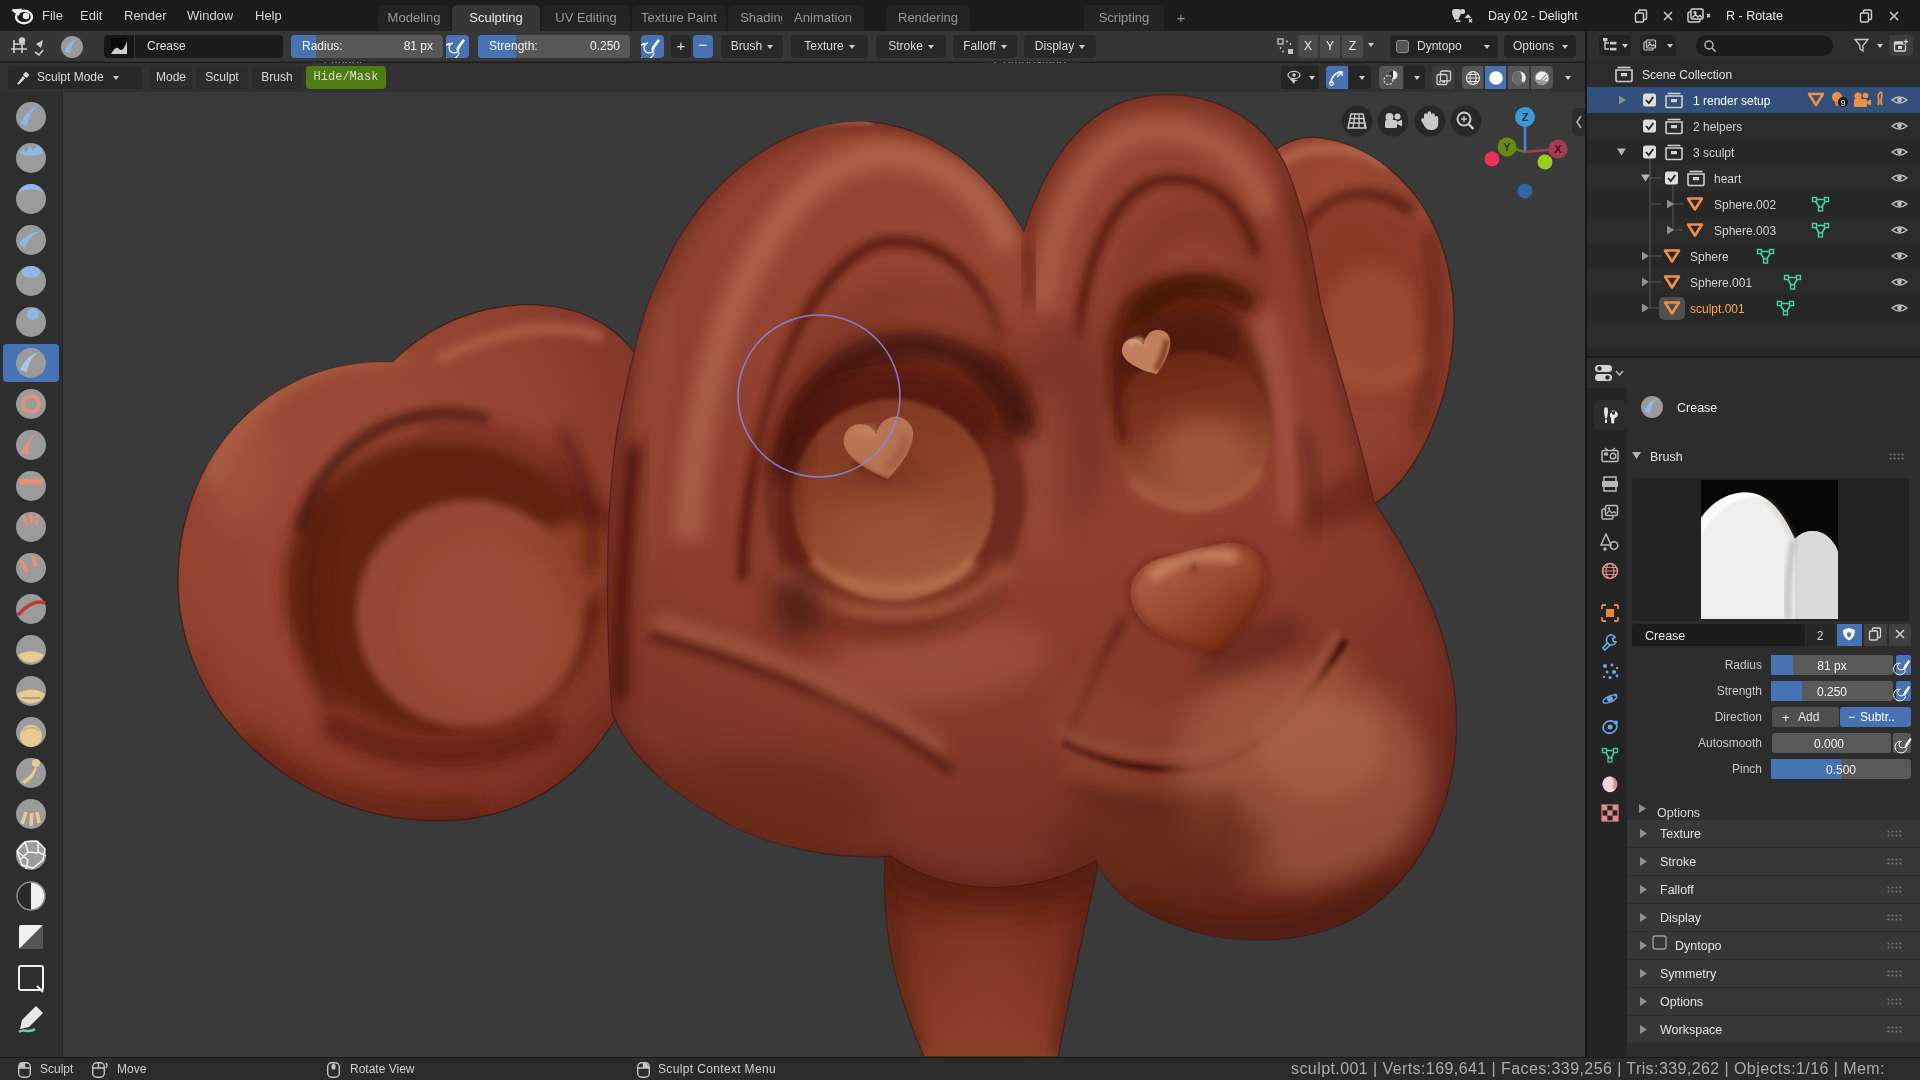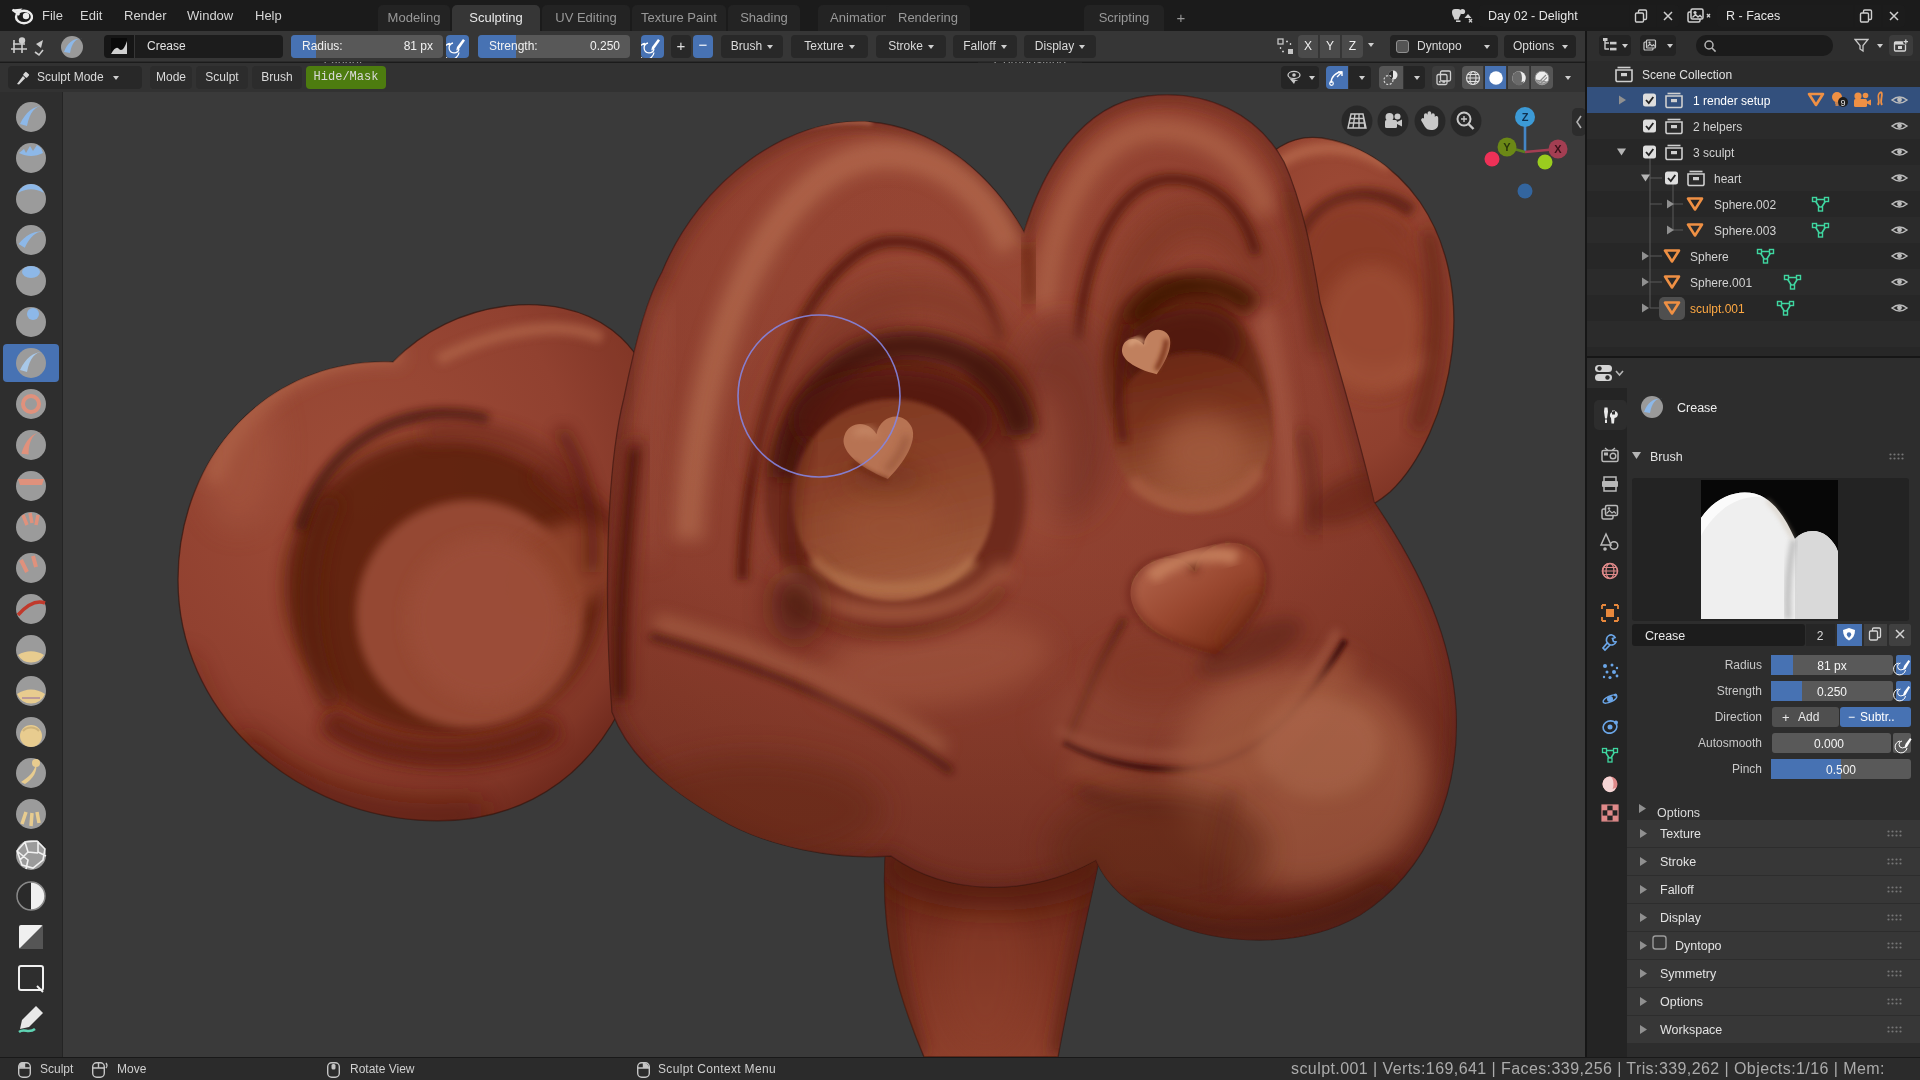--- a/index.html
+++ b/index.html
@@ -43,21 +43,21 @@
     <div class="abs menu" style="left:80px;top:0">Edit</div>
     <div class="abs menu" style="left:124px;top:0">Render</div>
     <div class="abs menu" style="left:187px;top:0">Window</div>
     <div class="abs menu" style="left:255px;top:0">Help</div>
     <div class="abs tab" style="left:310px;width:66px;margin-top:46px;">Layout</div>
     <div class="abs tab" style="left:378px;width:72px;">Modeling</div>
     <div class="abs tab active" style="left:452px;width:88px;">Sculpting</div>
     <div class="abs tab" style="left:542px;width:88px;">UV Editing</div>
     <div class="abs tab" style="left:632px;width:94px;">Texture Paint</div>
     <div class="abs tab" style="left:728px;width:72px;">Shading</div>
-    <div class="abs tab" style="left:818px;width:82px;">Animation</div>
+    <div class="abs tab" style="left:782px;width:82px;">Animation</div>
     <div class="abs tab" style="left:886px;width:84px;">Rendering</div>
     <div class="abs tab" style="left:978px;width:104px;margin-top:44px;">Compositing</div>
     <div class="abs tab" style="left:1084px;width:80px;">Scripting</div>
     <div class="abs" style="left:1166px;top:5px;width:30px;height:26px;color:#989898;font-size:15px;line-height:25px;text-align:center;">+</div>
 
     <svg class="abs" style="left:1449px;top:7px" width="26" height="17" viewBox="0 0 26 17">
       <path d="M7,2 a3,3 0 0 1 3,3 c0,4 -2.2,5 -2.2,7.5 h-4.6 c0,-2.5 -2.2,-3.5 -2.2,-7.5 a3,3 0 0 1 3,-3 z" fill="#d0d0d0" transform="translate(2,0)"></path>
       <rect x="7" y="13.4" width="4.5" height="1.6" fill="#d0d0d0"></rect>
       <circle cx="13.5" cy="4.5" r="2.6" fill="#d0d0d0"></circle>
       <path d="M19,7 l3.5,4 h-7 z" fill="#d0d0d0"></path>
@@ -74,21 +74,21 @@
         <path d="M2,2 L10,10 M10,2 L2,10" stroke="#cfcfcf" stroke-width="1.5"></path>
       </svg>
 
     <svg class="abs" style="left:1687px;top:7px" width="26" height="17" viewBox="0 0 26 17">
       <rect x="1" y="5" width="12" height="10" rx="1.5" fill="none" stroke="#d0d0d0" stroke-width="1.5"></rect>
       <rect x="4" y="2" width="12" height="10" rx="1.5" fill="#1b1b1b" stroke="#d0d0d0" stroke-width="1.5"></rect>
       <circle cx="8" cy="5.5" r="1.6" fill="#d0d0d0"></circle>
       <path d="M5.5,10.5 l3,-3 l2.5,2.5 l2,-1.5 l2,2" fill="none" stroke="#d0d0d0" stroke-width="1.4"></path>
       <path d="M20 7 l3 3.4 M23 7 l-3 3.4" stroke="#d0d0d0" stroke-width="1.4"></path>
     </svg>
-    <div class="abs" style="left:1717px;top:5px;width:136px;height:22px;background:#1c1c1c;border-radius:4px 0 0 4px;color:#e6e6e6;font-size:12.5px;line-height:22px;padding-left:9px;">R - Faces</div>
+    <div class="abs" style="left:1717px;top:5px;width:136px;height:22px;background:#1c1c1c;border-radius:4px 0 0 4px;color:#e6e6e6;font-size:12.5px;line-height:22px;padding-left:9px;">R - Rotate</div>
     <div class="abs" style="left:1855px;top:5px;width:26px;height:22px;background:#1c1c1c;"></div>
     <svg class="abs" style="left:1859px;top:9px" width="15" height="14" viewBox="0 0 15 14">
         <rect x="4.5" y="1" width="8" height="9.5" rx="1.2" fill="none" stroke="#cfcfcf" stroke-width="1.4"></rect>
         <rect x="1.5" y="4" width="8" height="9" rx="1.2" fill="#1c1c1c" stroke="#cfcfcf" stroke-width="1.4"></rect>
       </svg>
     <div class="abs" style="left:1883px;top:5px;width:22px;height:22px;background:#1c1c1c;border-radius:0 4px 4px 0;"></div>
     <svg class="abs" style="left:1888px;top:10px" width="12" height="12" viewBox="0 0 12 12">
         <path d="M2,2 L10,10 M10,2 L2,10" stroke="#cfcfcf" stroke-width="1.5"></path>
       </svg>
   </div>

